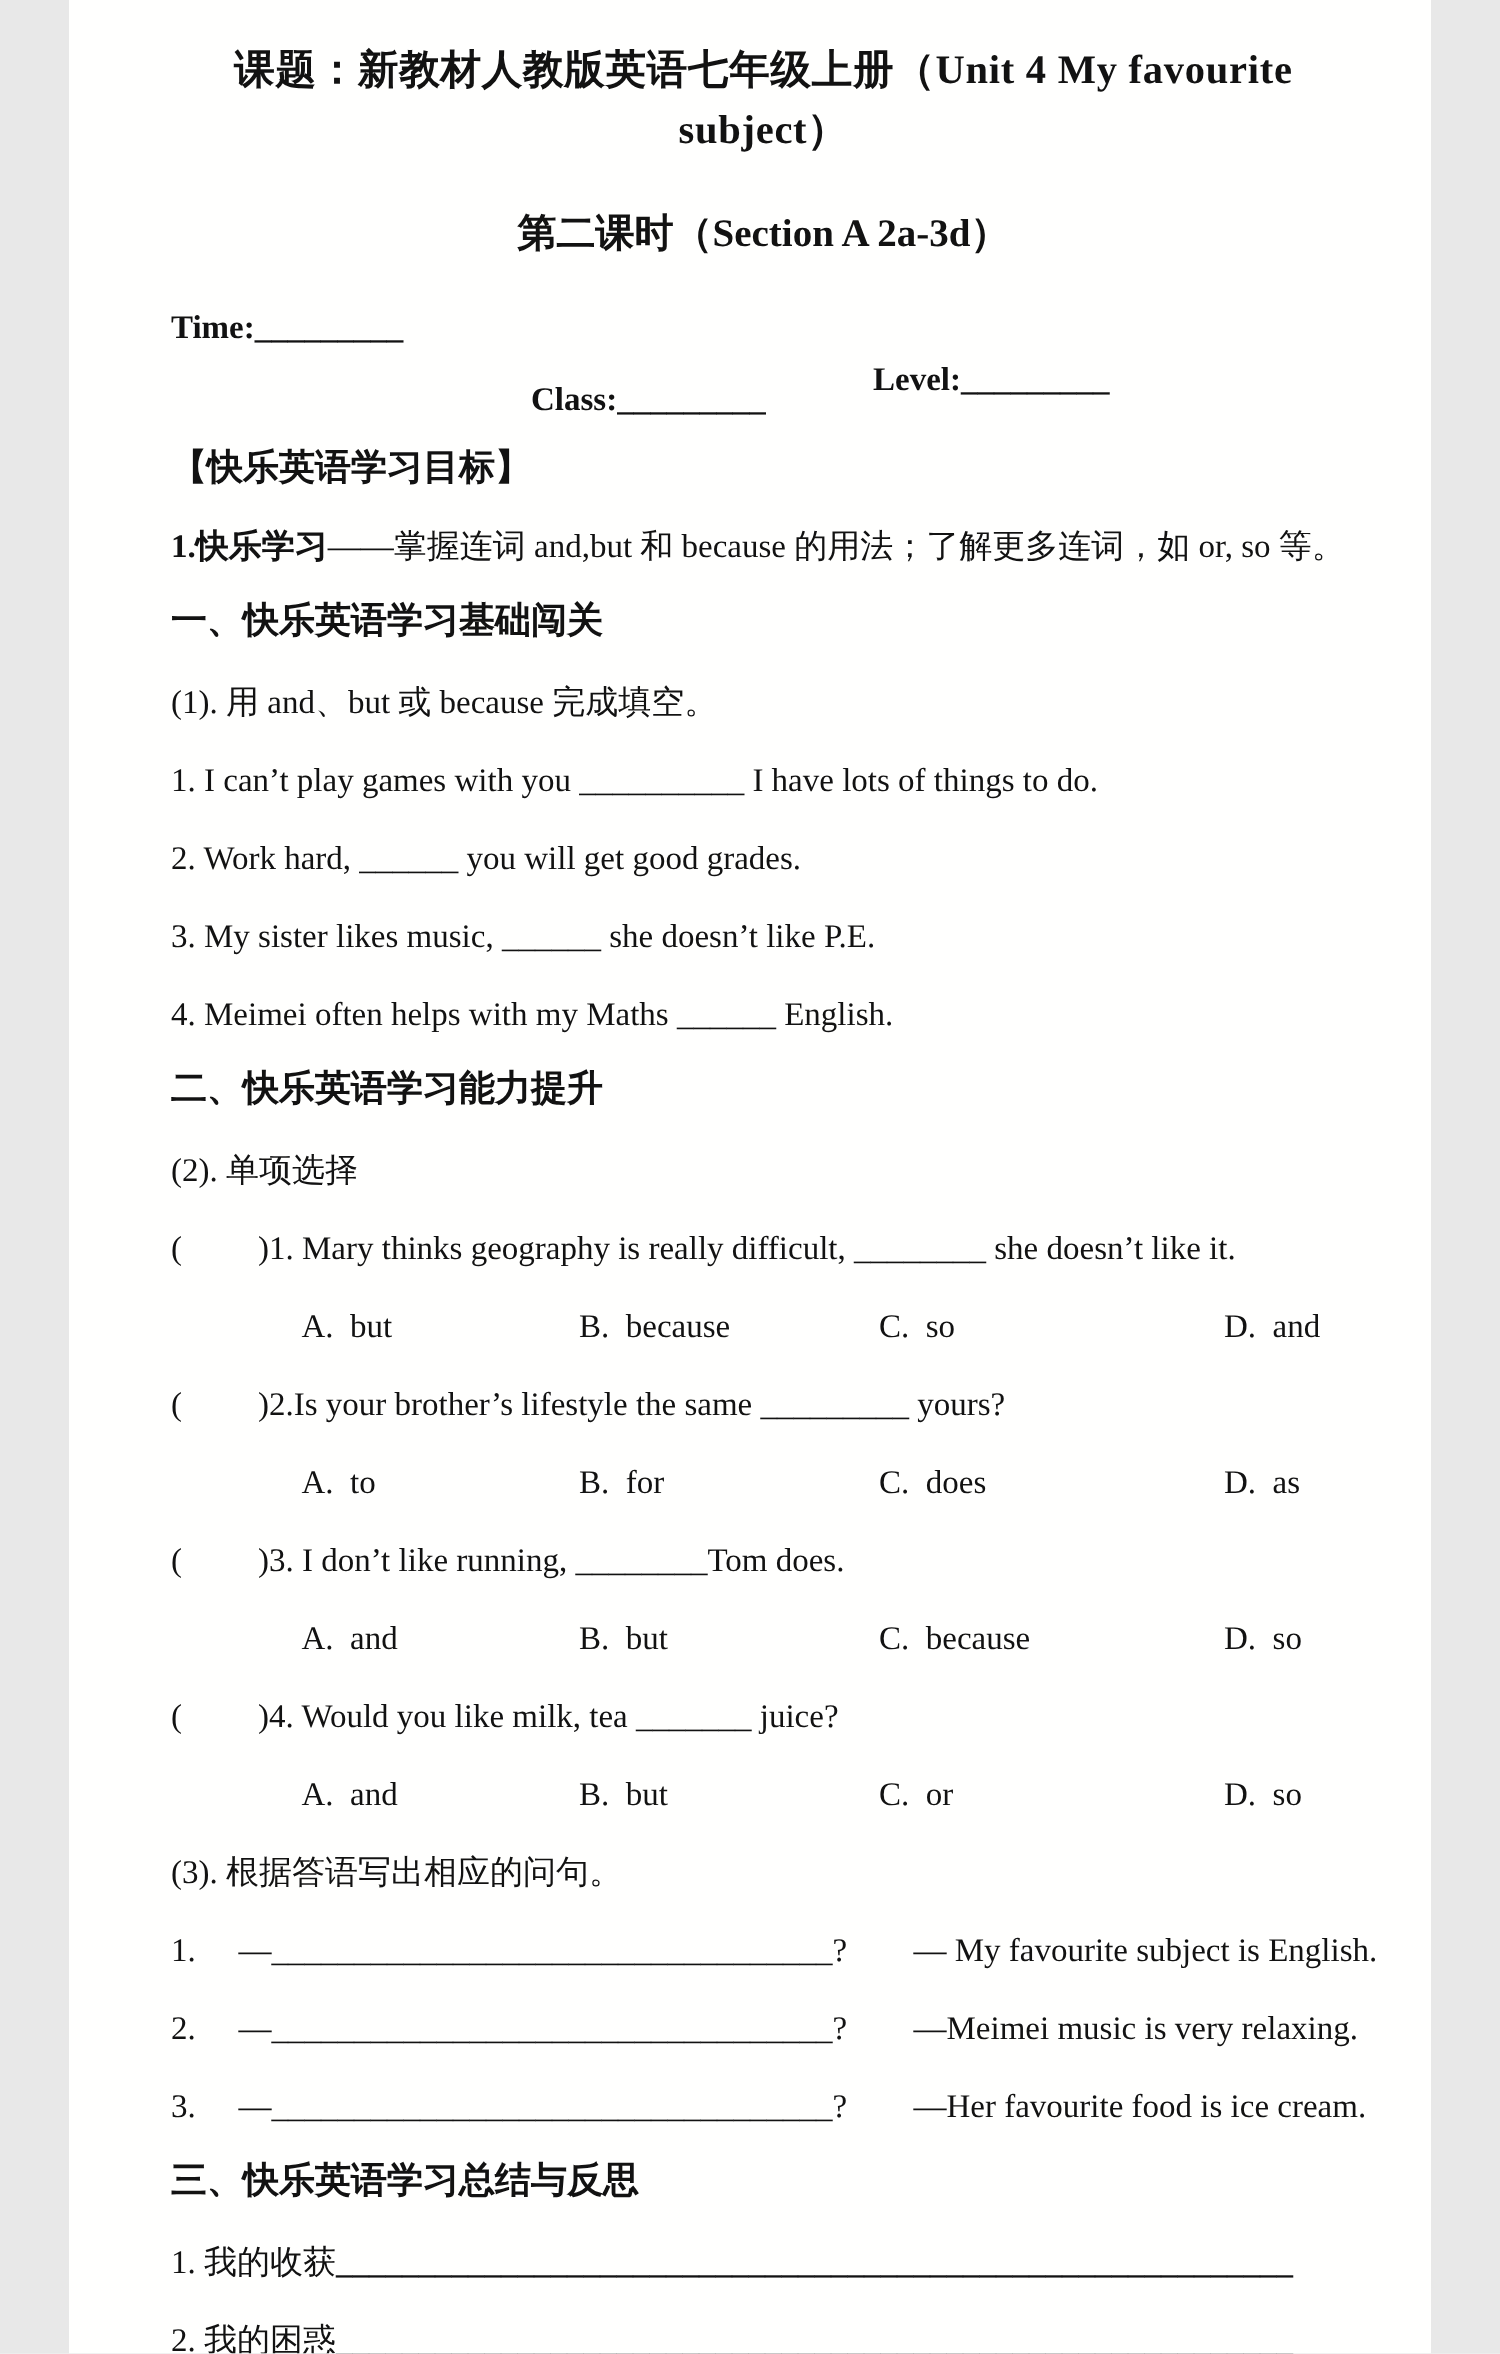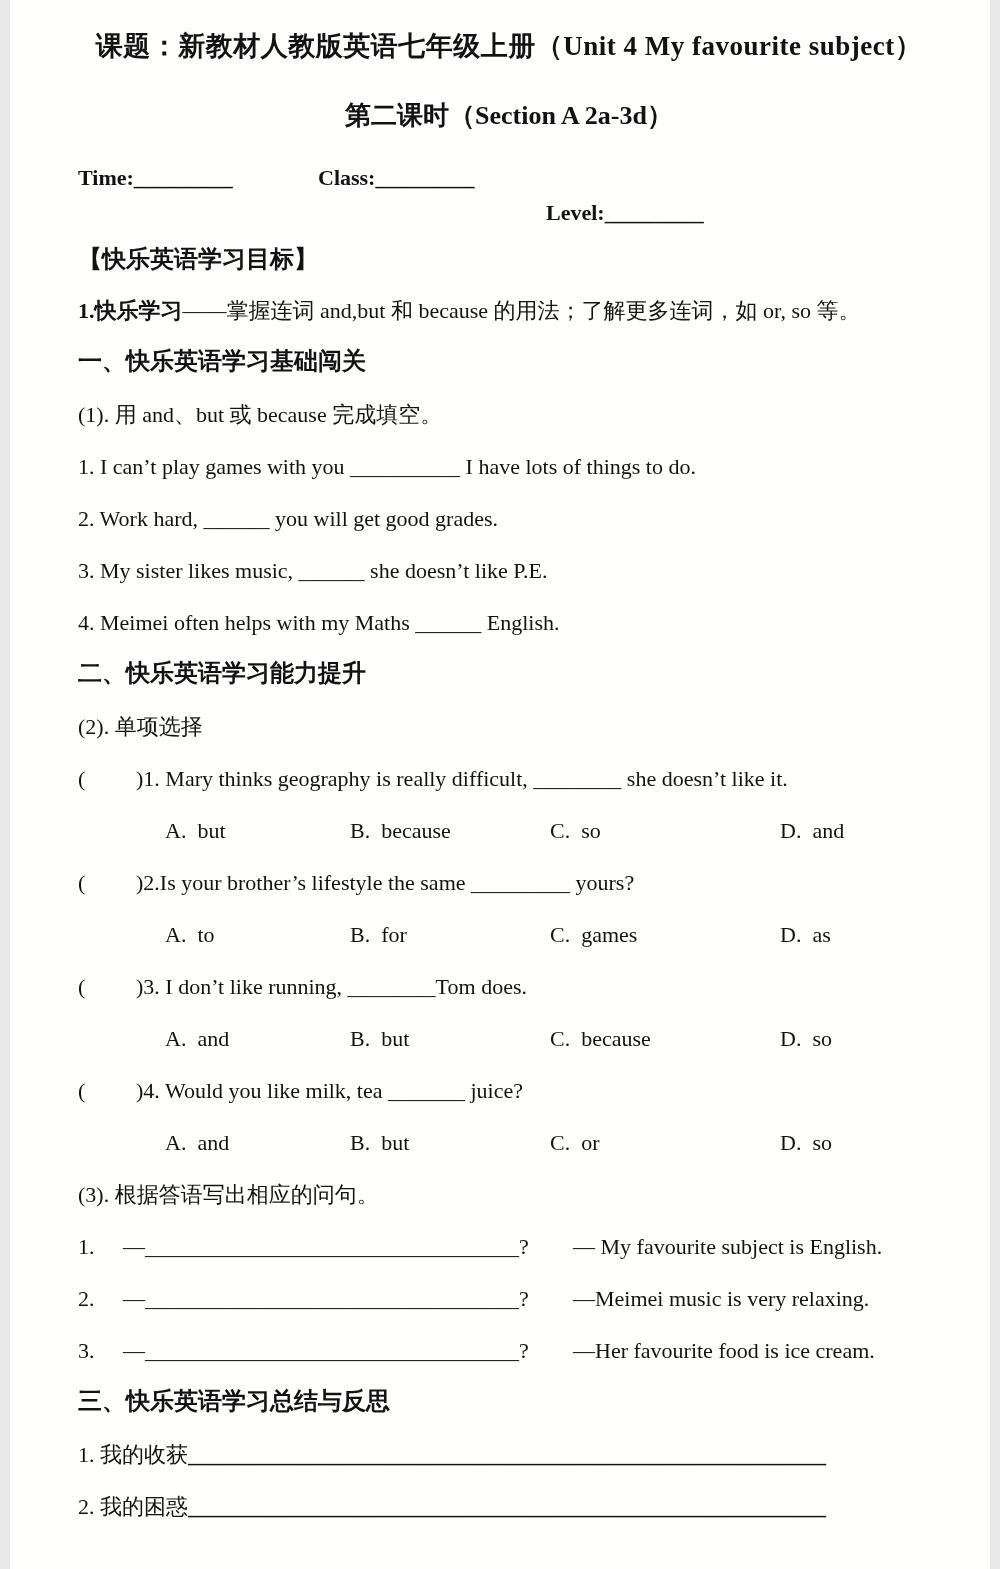--- a/index.html
+++ b/index.html
@@ -1,33 +1,33 @@
 <!DOCTYPE html>
 <html><head>
 <meta charset="utf-8">
 <style>
   html,body{margin:0;padding:0;background:#e8e8e8;}
   .page{
-    width:980px;height:1569px;margin:0 auto;background:#fffffe;
+    width:908px;height:1569px;margin:0 auto;background:#fffffe;
     box-sizing:border-box;padding:26px 32px 0 68px;overflow:hidden;
     font-family:"Liberation Serif","DejaVu Serif",serif;color:#121212;
   }
   .title{
     font-size:27px;font-weight:bold;text-align:center;margin:0 0 0 -18px;
     line-height:40px;letter-spacing:0.5px;
   }
   .subtitle{
     font-size:26px;font-weight:bold;text-align:center;margin:30px 0 0 -18px;
     line-height:40px;
   }
   .info-row{
     display:flex;margin-top:22px;line-height:40px;font-size:22px;font-weight:bold;justify-content:center;
   }
   .info-field{display:inline-block;}
-  .if-0{width:240px;} .if-1{width:228px;} .if-2{width:217px;} .if-3{flex:1;margin-top:35px;}
+  .if-0{width:240px;} .if-1{width:228px;margin-top:48px;} .if-2{width:217px;} .if-3{flex:1;margin-top:35px;}
   .blank{font-weight:bold;letter-spacing:0;}
   .body{font-size:22px;}
   .line{line-height:52px;white-space:nowrap;}
   .hdr{font-weight:bold;font-size:24px;}
   .sec{font-weight:bold;font-size:24px;font-family:Liberation Mono, monospace;}
   .lead{font-weight:bold;}
   .paren{display:inline-block;width:58px;}
   .opts{padding-left:87px;display:flex;}
   .opt{display:inline-block;white-space:pre;}
   .opt-0{width:185px;} .opt-1{width:200px;} .opt-2{width:230px;} .opt-3{flex:1;}
@@ -71,21 +71,21 @@
       <span class="opt opt-0">A.  but</span>
       <span class="opt opt-1">B.  because</span>
       <span class="opt opt-2">C.  so</span>
       <span class="opt opt-3">D.  and</span>
     </div>
 
     <div class="line"><span class="paren">(</span><span>)2.Is your brother’s lifestyle the same _________ yours?</span></div>
     <div class="line opts">
       <span class="opt opt-0">A.  to</span>
       <span class="opt opt-1">B.  for</span>
-      <span class="opt opt-2">C.  games</span>
+      <span class="opt opt-2">C.  does</span>
       <span class="opt opt-3">D.  as</span>
     </div>
 
     <div class="line"><span class="paren">(</span><span>)3. I don’t like running, ________Tom does.</span></div>
     <div class="line opts">
       <span class="opt opt-0">A.  and</span>
       <span class="opt opt-1">B.  but</span>
       <span class="opt opt-2">C.  because</span>
       <span class="opt opt-3">D.  so</span>
     </div>

